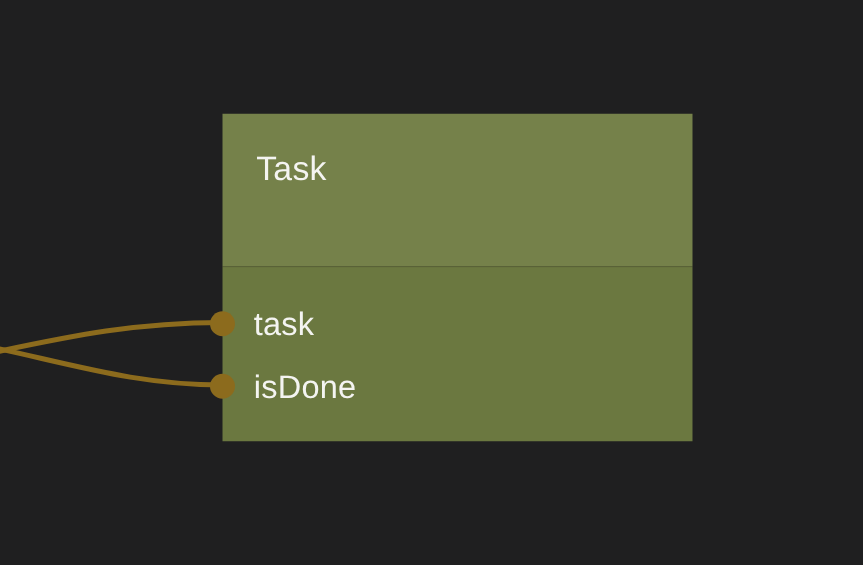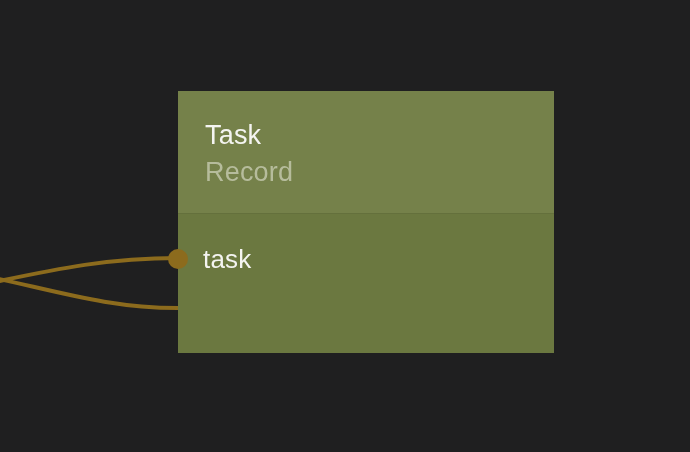--- a/index.html
+++ b/index.html
@@ -89,23 +89,26 @@
 <div class="canvas">
 
   <svg class="edges" viewBox="0 0 690 452" xmlns="http://www.w3.org/2000/svg">
     <path class="edge-path" d="M -10 283 C 60 268, 110 258, 178 258"></path>
     <path class="edge-path" d="M -10 277 C 60 292, 110 308, 178 308"></path>
   </svg>
 
   <div class="node">
     <div class="node-header">
       <div class="node-title">Task</div>
-      <div class="node-subtitle">Record</div>
     </div>
     <div class="node-body">
       <div class="field-row">
         <span class="port"></span>
         <span class="field-label">task</span>
+      </div>
+      <div class="field-row">
+        <span class="port"></span>
+        <span class="field-label">isDone</span>
       </div>
     </div>
   </div>
 
 </div>
 
 </body></html>

